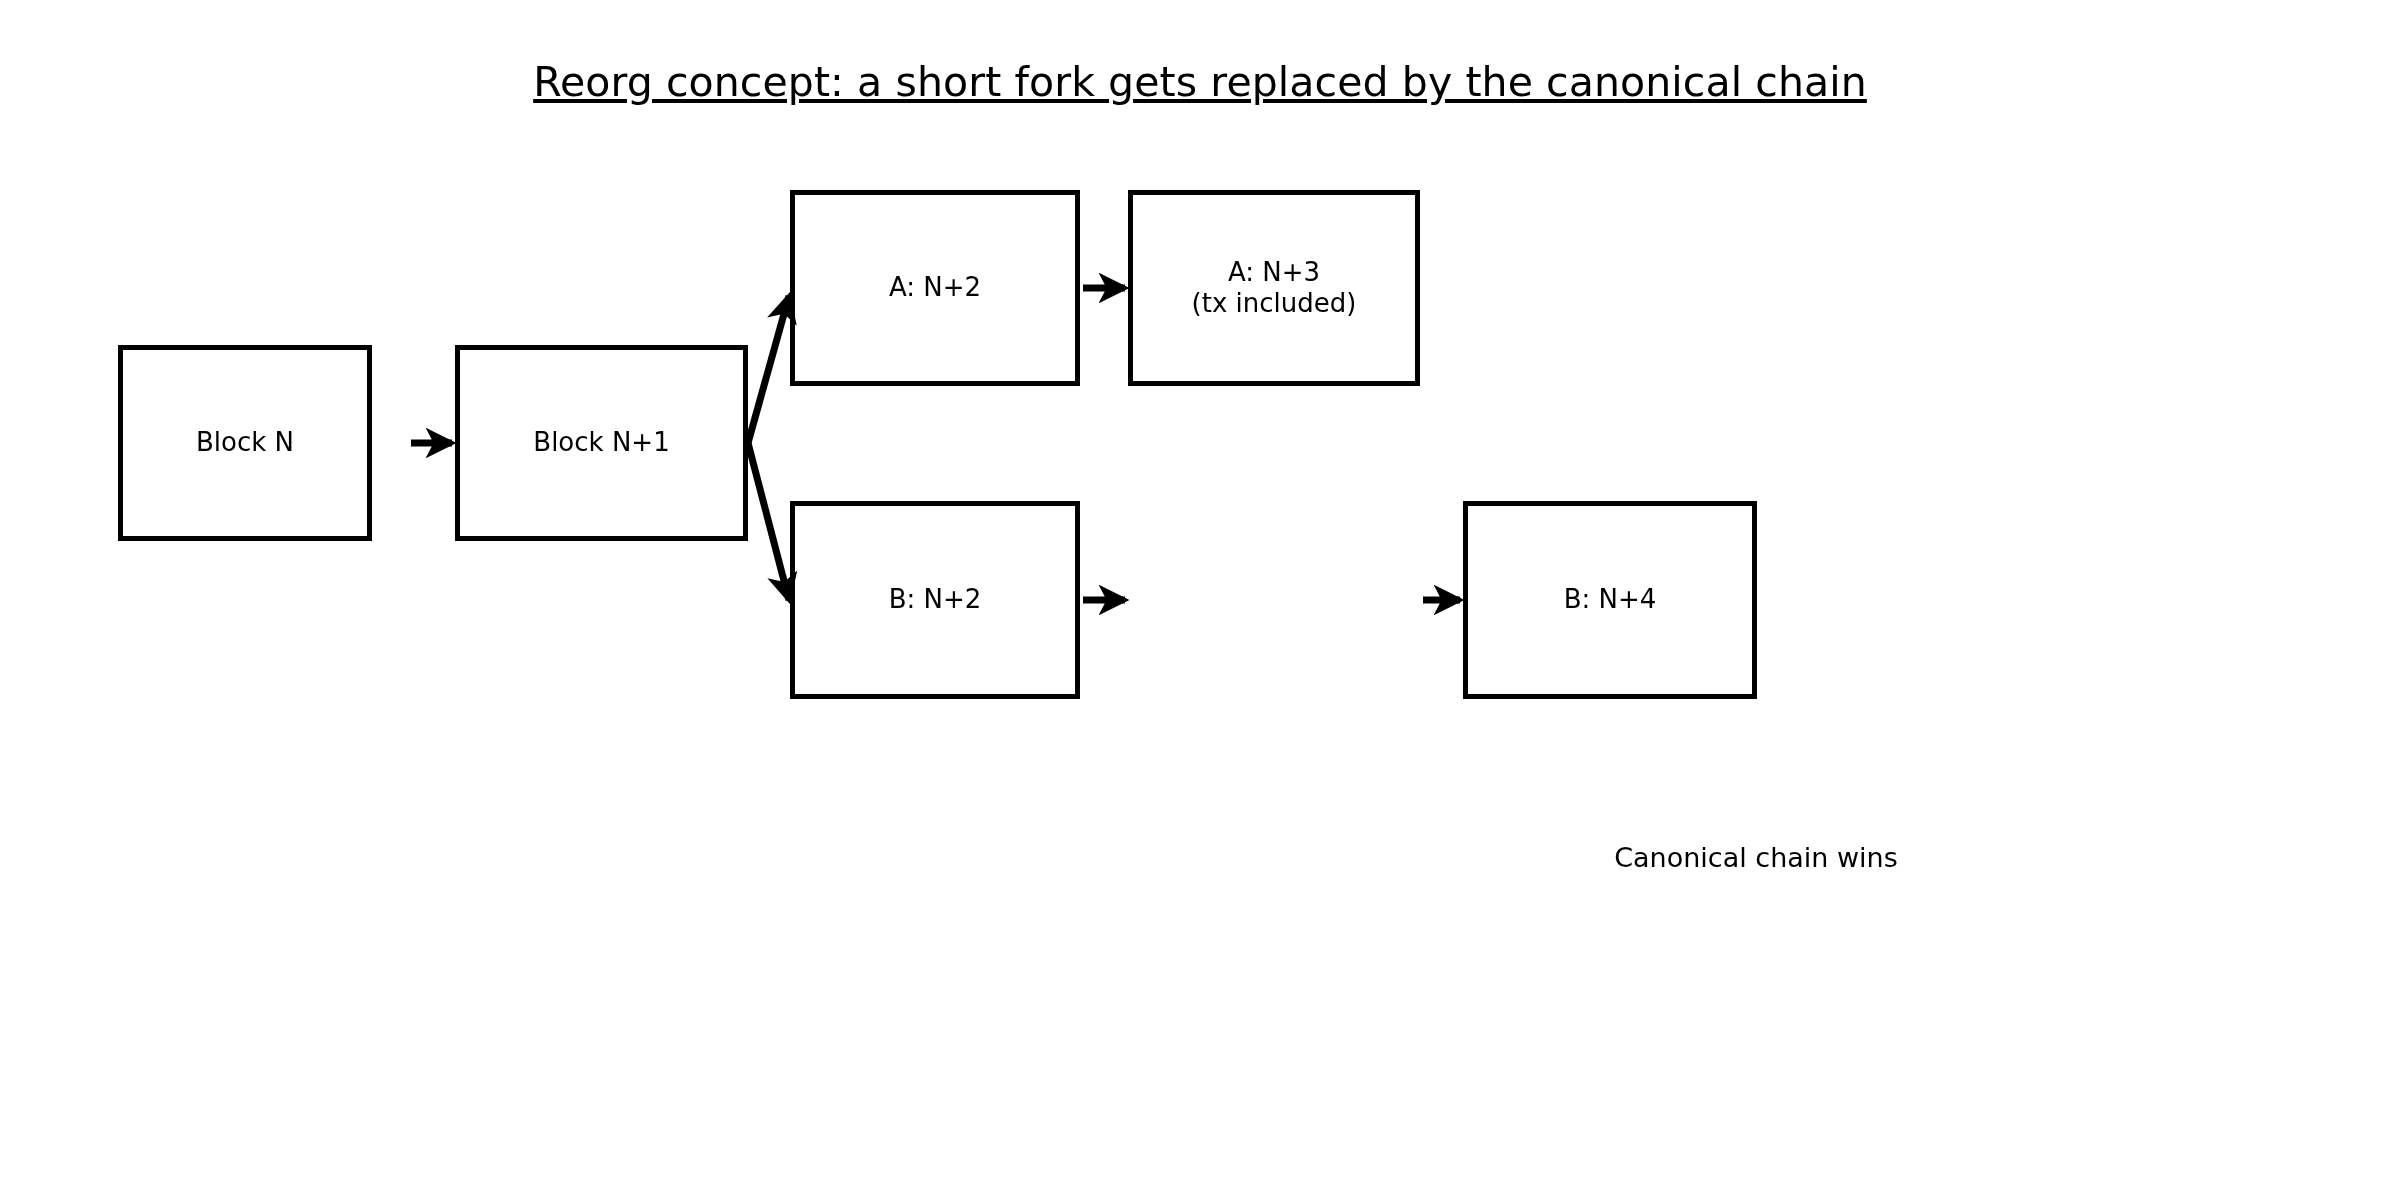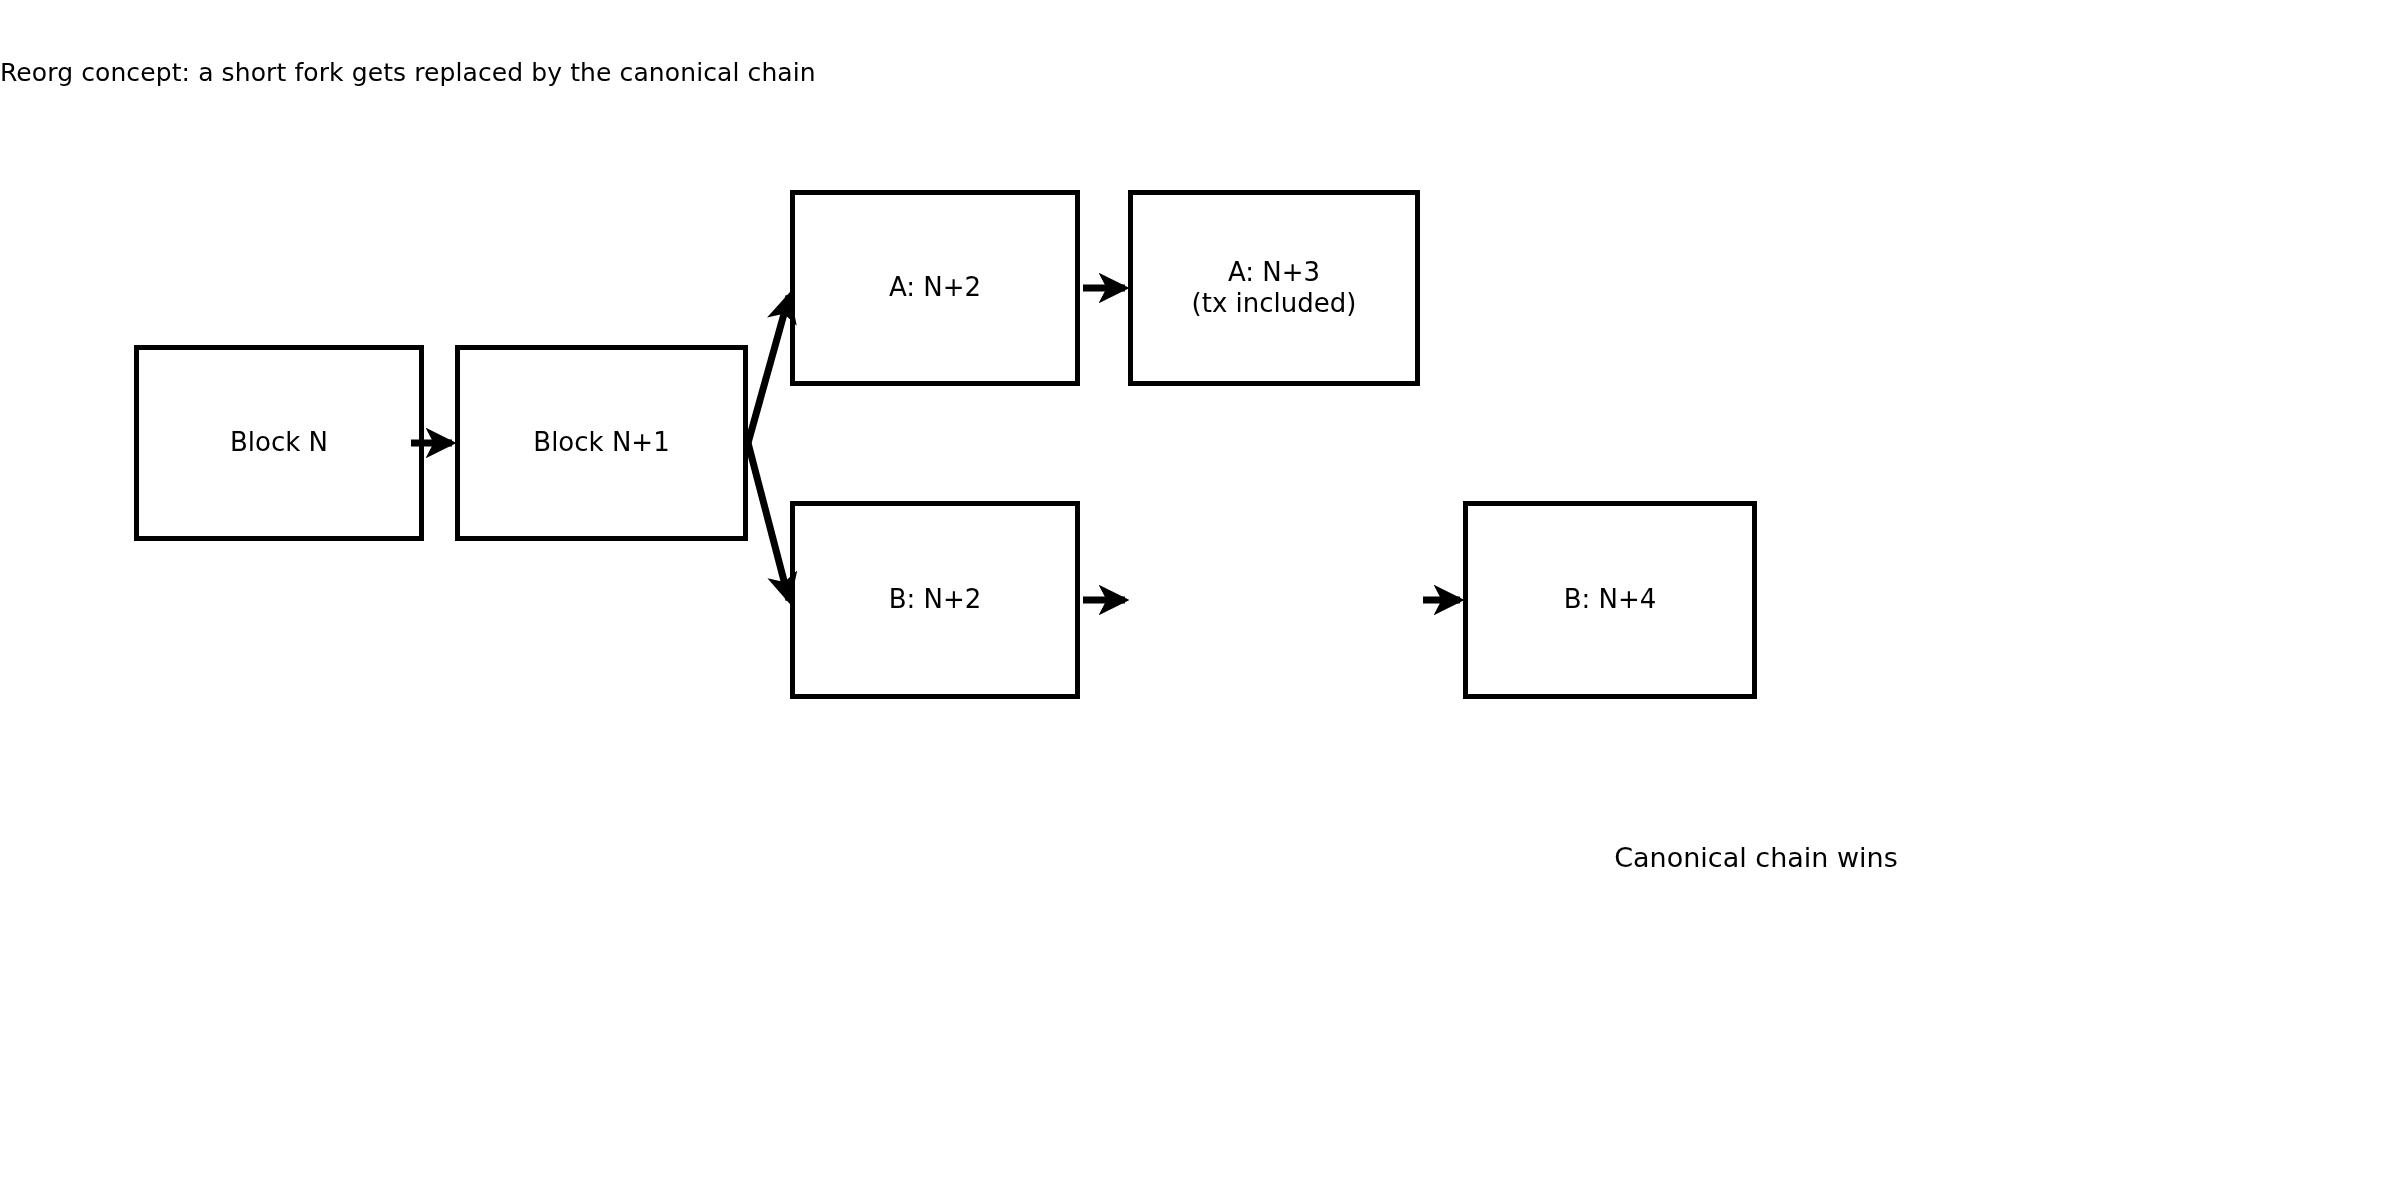--- a/index.html
+++ b/index.html
@@ -13,24 +13,26 @@
     height: 1200px;
     background: #ffffff;
     font-family: "DejaVu Sans", "Liberation Sans", sans-serif;
     overflow: hidden;
   }
   #diagram-title {
     position: absolute;
     left: 0;
     top: 58px;
     width: 2400px;
-    font-size: 25px;
+    text-align: center;
+    font-size: 41px;
     color: #000000;
     letter-spacing: 0.1px;
     white-space: nowrap;
+    text-decoration: underline;
   }
   .block {
     position: absolute;
     box-sizing: border-box;
     border: 5px solid #000000;
     background: #ffffff;
     display: flex;
     align-items: center;
     justify-content: center;
   }
@@ -63,21 +65,21 @@
     white-space: nowrap;
   }
 </style>
 </head>
 <body>
 
 <div id="canvas">
 
   <div id="diagram-title">Reorg concept: a short fork gets replaced by the canonical chain</div>
 
-  <div class="block" style="left:118px; top:345px; width:290px; height:196px;margin-left:16px;">
+  <div class="block" style="left:118px; top:345px; width:254px; height:196px;">
     <span class="block-label">Block N</span>
   </div>
 
   <div class="block" style="left:455px; top:345px; width:293px; height:196px;">
     <span class="block-label">Block N+1</span>
   </div>
 
   <div class="block" style="left:790px; top:190px; width:290px; height:196px;">
     <span class="block-label">A: N+2</span>
   </div>

